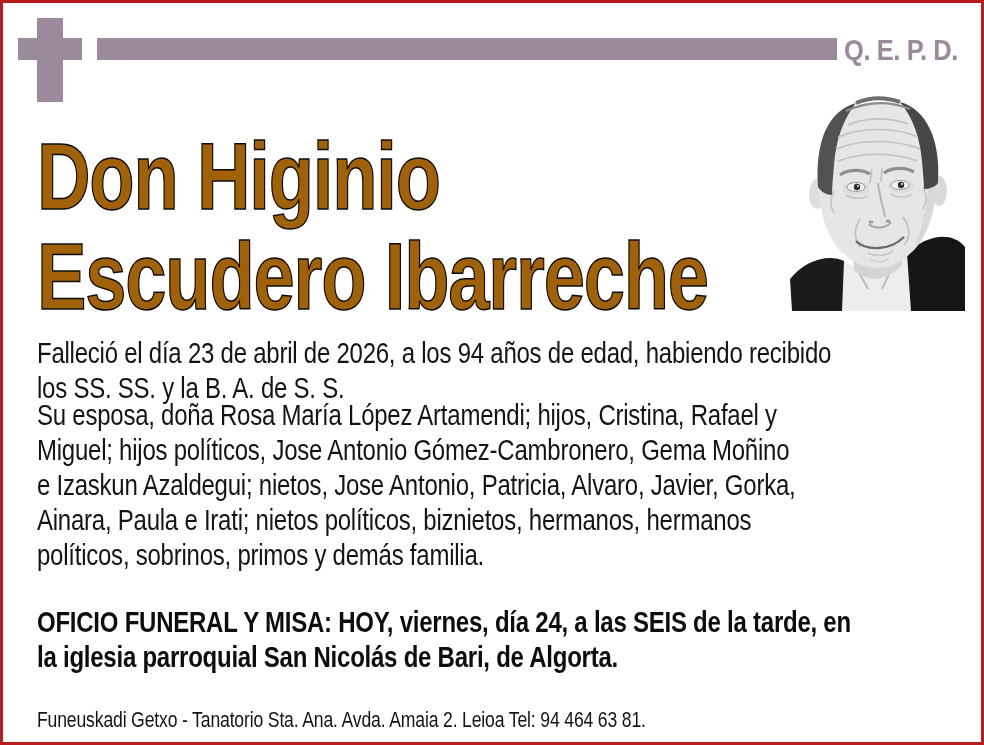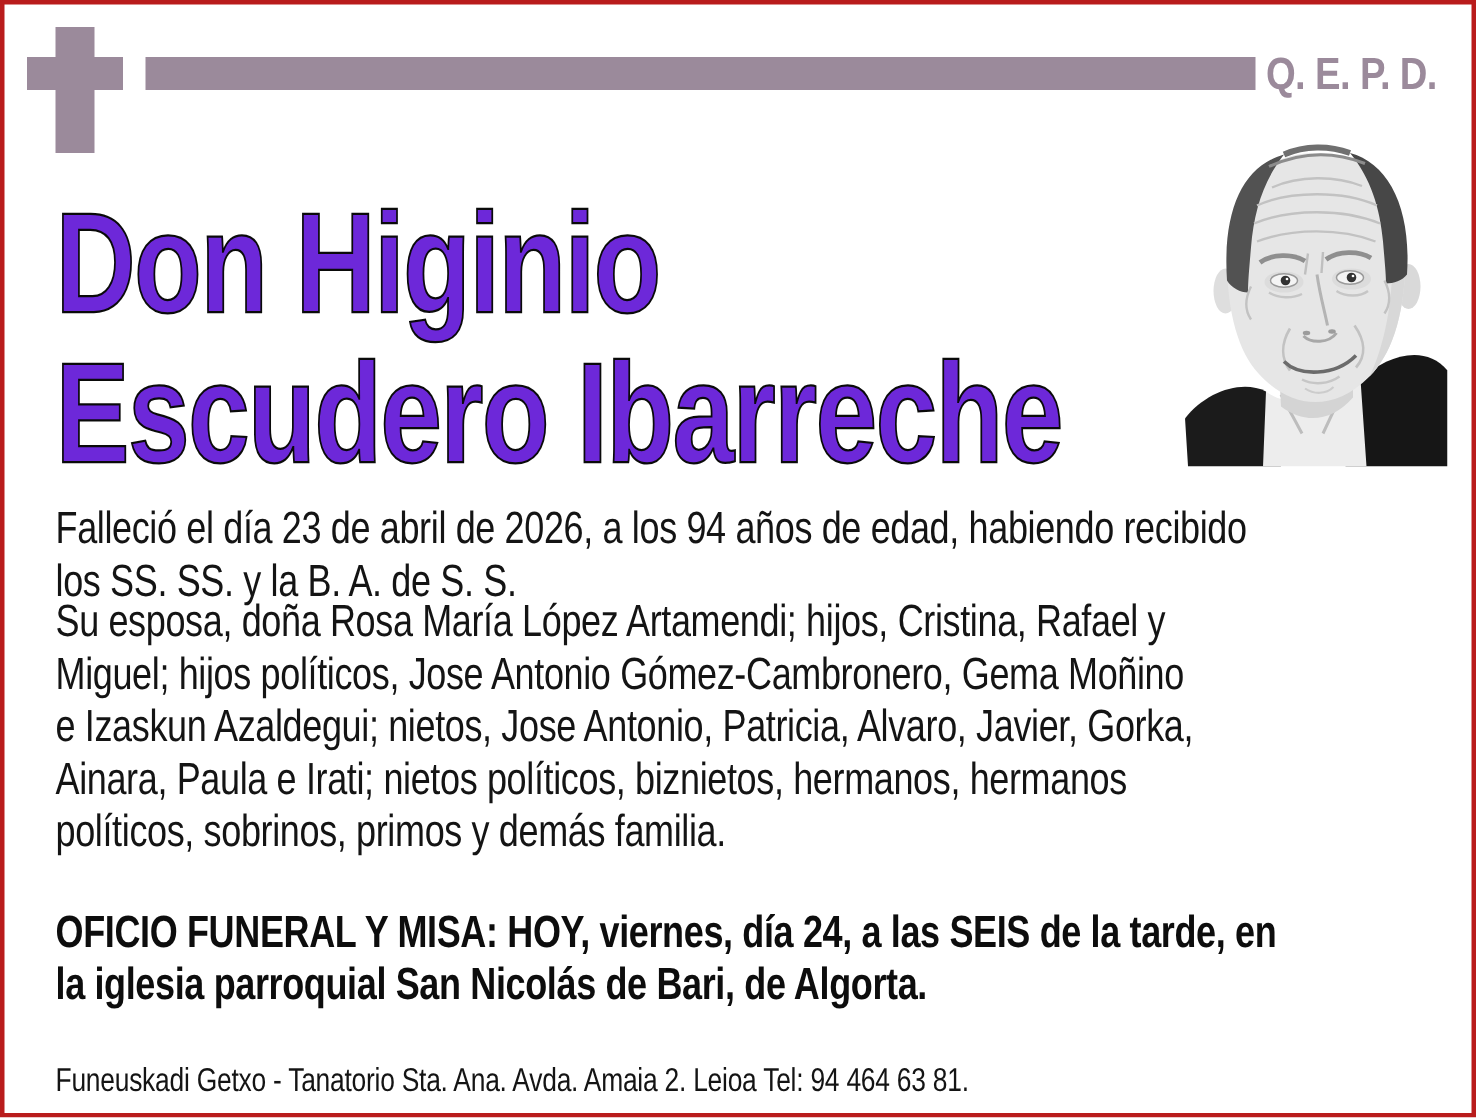--- a/index.html
+++ b/index.html
@@ -28,21 +28,21 @@
     letter-spacing:-0.5px;
   }
 
   
   .photo{position:absolute;left:787px;top:92px;width:175px;height:216px;}
 
   
   .title{
     position:absolute;left:34px;top:123px;
     font-size:95px;line-height:100px;font-weight:700;
-    color:#6d28d9;letter-spacing:-1.5px;
+    color:#a16207;letter-spacing:-1.5px;
     -webkit-text-stroke:1.5px #0a0a0a;
   }
   .title-line{display:block;white-space:nowrap;transform:scaleX(0.78);transform-origin:0 50%;}
 
   
   .para{position:absolute;left:34px;font-size:30px;line-height:35px;letter-spacing:-0.3px;color:#141414;}
   .para .line{display:block;white-space:nowrap;transform:scaleX(0.80);transform-origin:0 50%;}
   .p1{top:332px;}
   .p2{top:394px;}
   .p3{top:601px;font-weight:700;color:#0d0d0d;}

